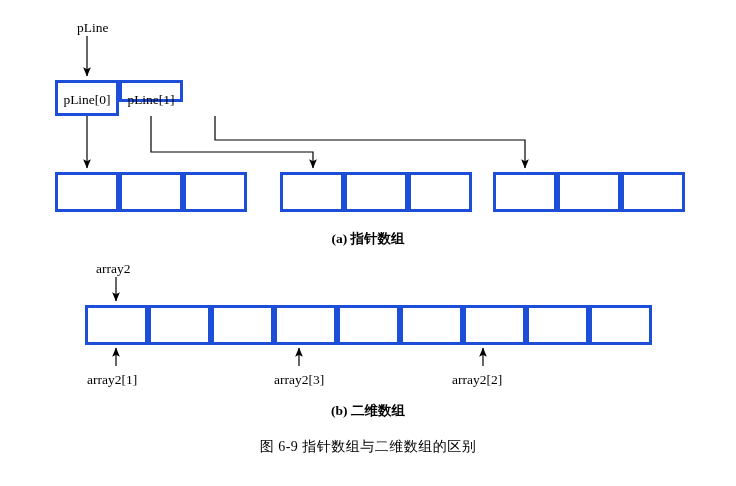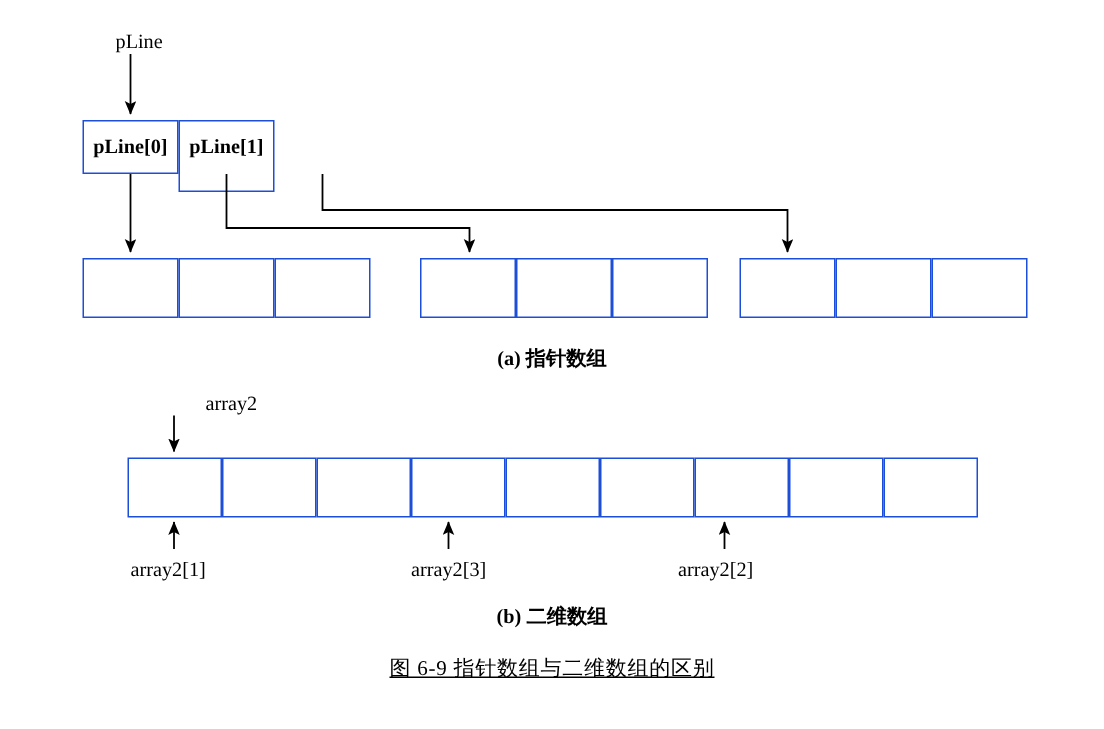--- a/index.html
+++ b/index.html
@@ -20,23 +20,22 @@
     left: 0;
     top: 0;
     width: 736px;
     height: 486px;
   }
 
   
   .cell {
     position: absolute;
     box-sizing: border-box;
-    border: 1px solid #1d4ed8;
+    border: 3px solid #1d4ed8;
     background: transparent;
-    font-weight: bold;
   }
   .cell .lbl {
     display: block;
     width: 100%;
     text-align: center;
     font-size: 13.5px;
     line-height: 34px;
     white-space: nowrap;
   }
 
@@ -54,42 +53,41 @@
     white-space: nowrap;
     text-align: center;
     font-weight: bold;
   }
   .figtitle {
     position: absolute;
     font-size: 14px;
     line-height: 1;
     white-space: nowrap;
     letter-spacing: 0.5px;
-    text-decoration: underline;
   }
   svg.overlay {
     position: absolute;
     left: 0;
     top: 0;
     width: 736px;
     height: 486px;
     pointer-events: none;
   }
 </style>
 </head>
 <body>
 
 <div id="stage">
 
   <div class="txt" style="left:77px; top:21px;">pLine</div>
 
   <div class="cell" style="left:55px; top:80px; width:64px; height:36px;">
     <span class="lbl">pLine[0]</span>
   </div>
-  <div class="cell" style="left:119px; top:80px; width:64px; height:48px;">
+  <div class="cell" style="left:119px; top:80px; width:64px; height:22px;">
     <span class="lbl">pLine[1]</span>
   </div>
 
   <div class="cell" style="left:55px; top:172px; width:64px; height:40px;">
     <span class="lbl"></span>
   </div>
   <div class="cell" style="left:119px; top:172px; width:64px; height:40px;">
     <span class="lbl"></span>
   </div>
   <div class="cell" style="left:183px; top:172px; width:64px; height:40px;">
@@ -111,21 +109,21 @@
   </div>
   <div class="cell" style="left:557px; top:172px; width:64px; height:40px;">
     <span class="lbl"></span>
   </div>
   <div class="cell" style="left:621px; top:172px; width:64px; height:40px;">
     <span class="lbl"></span>
   </div>
 
   <div class="caption" style="left:0px; top:232px; width:736px;">(a) 指针数组</div>
 
-  <div class="txt" style="left:96px; top:262px;margin-left:41px;">array2</div>
+  <div class="txt" style="left:96px; top:262px;">array2</div>
 
   <div class="cell" style="left:85px; top:305px; width:63px; height:40px;">
     <span class="lbl"></span>
   </div>
   <div class="cell" style="left:148px; top:305px; width:63px; height:40px;">
     <span class="lbl"></span>
   </div>
   <div class="cell" style="left:211px; top:305px; width:63px; height:40px;">
     <span class="lbl"></span>
   </div>

